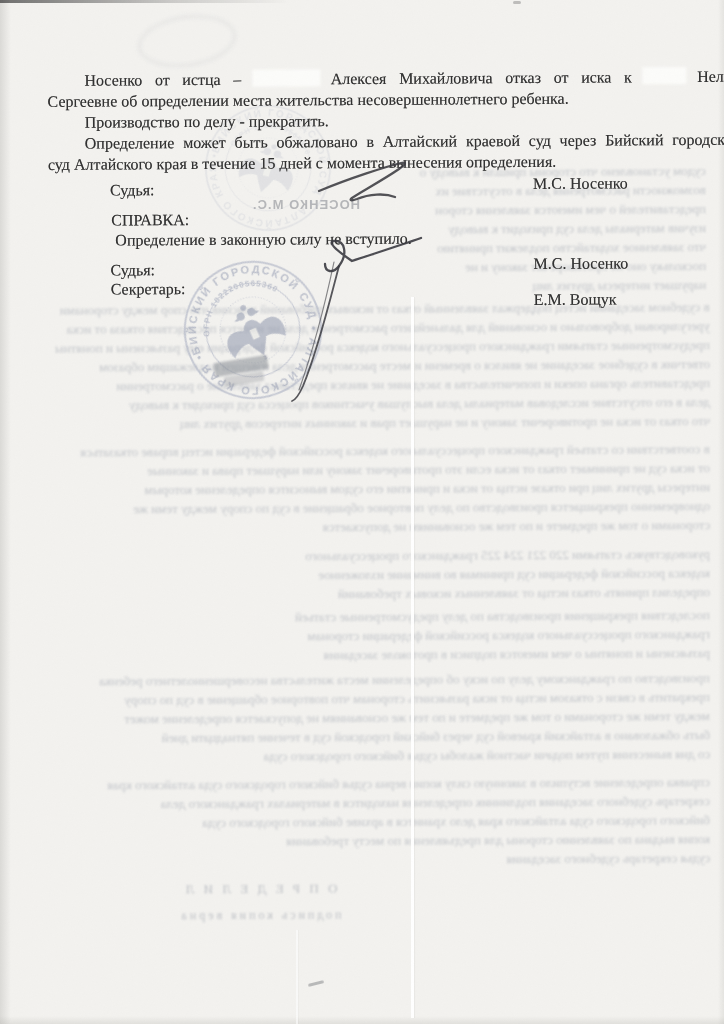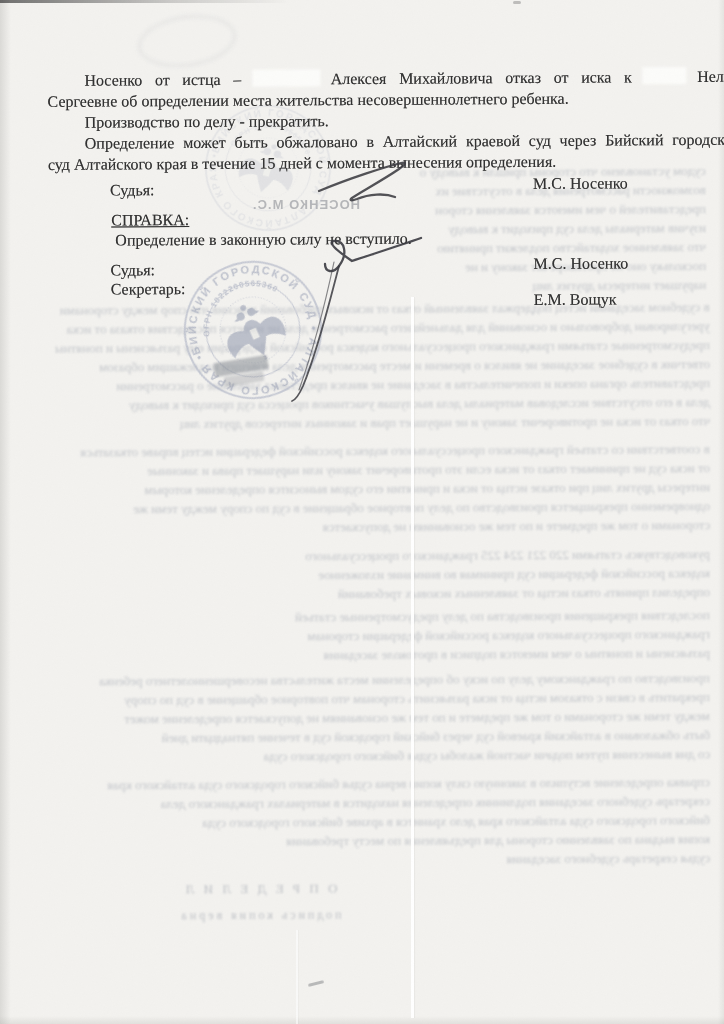--- a/index.html
+++ b/index.html
@@ -170,21 +170,21 @@
   <div class="doc-layer">
     <div class="doc-line indent jlast" style="top:68px;"><span>Носенко  от  истца  –</span> <span class="redact" style="width:64px;"></span> <span>Алексея  Михайловича  отказ  от  иска  к</span> <span class="redact" style="width:40px;"></span> <span>Нелли</span></div>
     <div class="doc-line" style="top:89px;">Сергеевне об определении места жительства несовершеннолетнего ребенка.</div>
     <div class="doc-line indent" style="top:110px;">Производство по делу - прекратить.</div>
     <div class="doc-line indent jlast" style="top:131px;">Определение может быть обжаловано в Алтайский краевой суд через Бийский городской</div>
     <div class="doc-line" style="top:152px;">суд Алтайского края в течение 15 дней с момента вынесения определения.</div>
 
     <div class="lbl" style="left:112px;top:180px;">Судья:</div>
     <div class="lbl" style="left:535px;top:176px;">М.С. Носенко</div>
 
-    <div class="lbl" style="left:113px;top:210px;text-decoration:underline;">СПРАВКА:</div>
+    <div class="lbl" style="left:113px;top:210px;">СПРАВКА:</div>
     <div class="lbl" style="left:117px;top:230px;">Определение в законную силу не вступило.</div>
 
     <div class="lbl" style="left:112px;top:260px;">Судья:</div>
     <div class="lbl" style="left:535px;top:256px;">М.С. Носенко</div>
     <div class="lbl" style="left:112px;top:279px;">Секретарь:</div>
     <div class="lbl" style="left:535px;top:292px;">Е.М. Вощук</div>
   </div>
 
   <svg class="sig-svg">
     <path d="M 319 191 C 350 178 385 167 401 163 C 407 161.5 406 164 399 169 C 383 180 359 193 352 198 C 349 200.5 351 201 357 199 C 369 194 385 193 395 197" fill="none" stroke="#3a3a40" stroke-width="2.3" stroke-linecap="round" opacity="0.88"></path>

